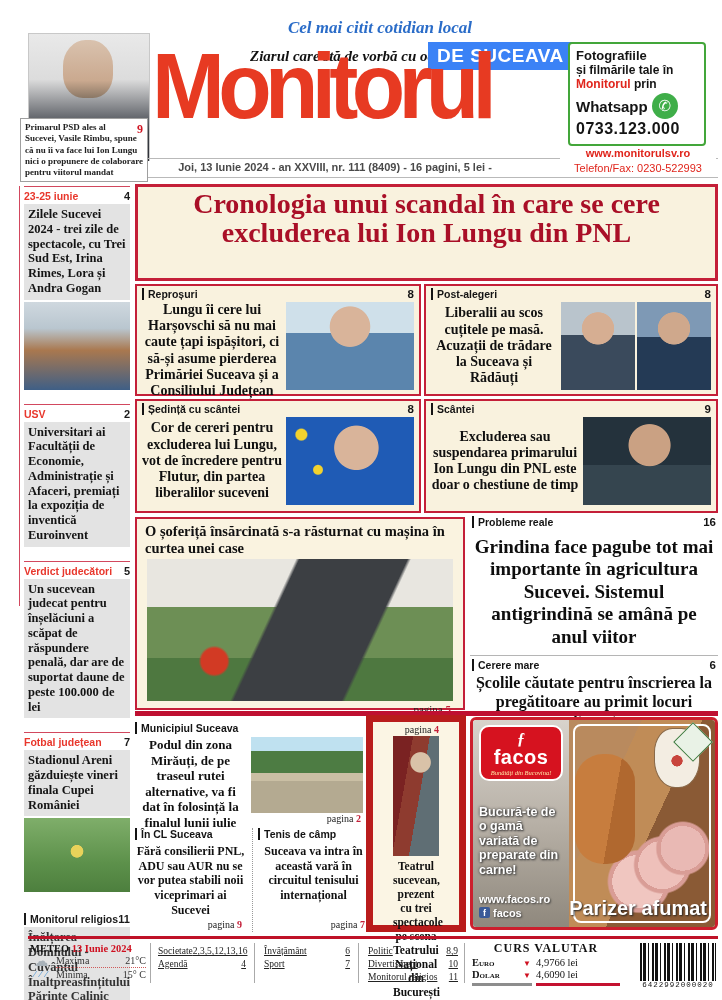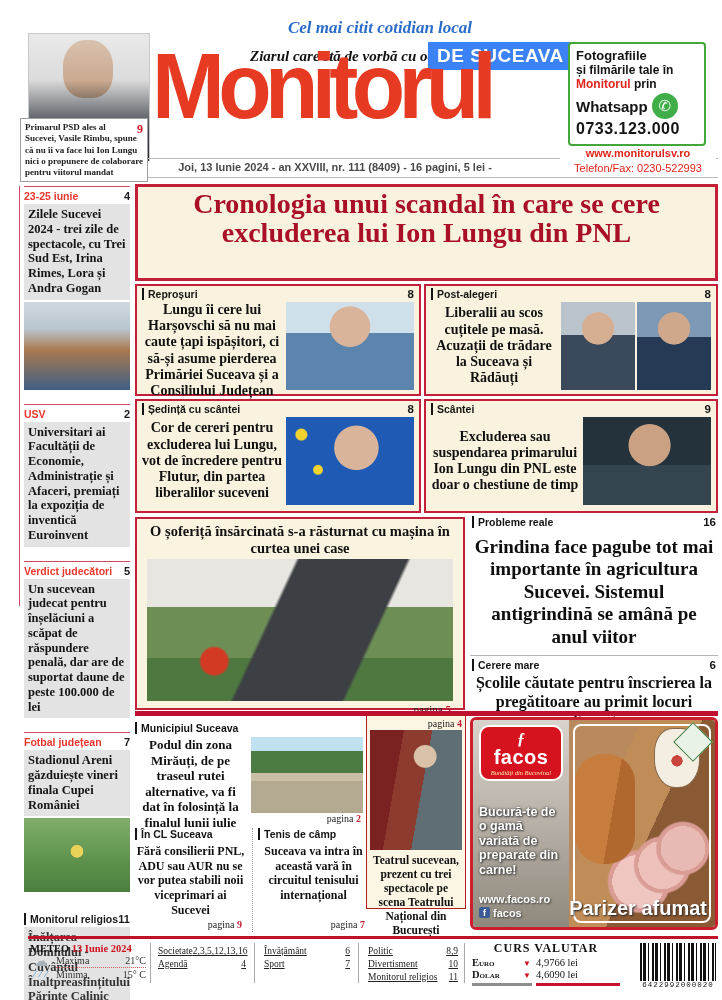--- a/index.html
+++ b/index.html
@@ -88,21 +88,21 @@
     radial-gradient(circle at 12% 20%,#f2d22e 0 4%,transparent 5%),
     radial-gradient(circle at 25% 60%,#f2d22e 0 4%,transparent 5%),
     linear-gradient(180deg,#1f5bb5 0 100%);}
   .ph-dark-man{background:radial-gradient(circle at 52% 32%,#caa183 0 23%,transparent 24%),
     linear-gradient(180deg,#24323c 0 55%,#35454f 55% 100%);}
 
   
   .story-box{position:absolute;left:135px;top:517px;width:330px;height:193px;box-sizing:border-box;
     border:2px solid #c41f38;background:#faf3e0;}
   .story-title{font-family:"Liberation Serif",serif;font-weight:bold;font-size:14.5px;color:#101010;
-    text-align:center;padding:4px 8px 2px 8px;}
+    padding:4px 8px 2px 8px;}
   .story-photo{margin:0 10px;height:142px;background:
     radial-gradient(circle at 22% 72%,#d23a24 0 5%,transparent 6%),
     linear-gradient(115deg,transparent 0 40%,#3c3f43 41% 70%,transparent 71%),
     linear-gradient(180deg,#e8e6e0 0 34%,#6d8f55 34% 70%,#4e7840 70% 100%);}
   .story-pg{text-align:right;padding:2px 12px 0 0;font-family:"Liberation Serif",serif;font-size:11px;color:#222;}
   .story-pg b{color:#c41f38;}
 
   
   .rcol{position:absolute;left:470px;top:515px;width:248px;height:196px;}
   .rblock{padding:1px 2px;}
@@ -123,22 +123,22 @@
     linear-gradient(180deg,#bfe1f0 0 18%,#4d7c43 18% 48%,#cabfa4 48% 58%,#b4aa91 58% 100%);}
   .muni-pg{text-align:right;font-family:"Liberation Serif",serif;font-size:10px;color:#222;padding-right:2px;}
   .muni-pg b{color:#c41f38;}
   .mini{position:absolute;top:828px;height:104px;width:111px;}
   .mini.cl{left:135px;}
   .mini.tenis{left:252px;border-left:1px dotted #999;padding-left:5px;}
   .mini-head{font-family:"Liberation Serif",serif;font-weight:bold;font-size:12px;line-height:1.22;
     text-align:center;color:#101010;margin-top:4px;}
   .mini-pg{position:absolute;bottom:2px;right:4px;font-family:"Liberation Serif",serif;font-size:10px;color:#222;}
   .mini-pg b{color:#c41f38;}
-  .teatru{position:absolute;left:366px;top:715px;width:100px;height:194px;box-sizing:border-box;
-    border:1px solid #b91c1c;background:#fbf5e4;padding:2px 3px;}
+  .teatru{position:absolute;left:366px;top:715px;width:100px;height:217px;box-sizing:border-box;
+    border:7px solid #b91c1c;background:#fbf5e4;padding:2px 20px;}
   .teatru-pg{text-align:right;font-family:"Liberation Serif",serif;font-size:10px;color:#222;}
   .teatru-pg b{color:#c41f38;}
   .teatru-photo{height:120px;margin:1px 0;background:
     radial-gradient(circle at 60% 22%,#d9c2a8 0 10%,transparent 11%),
     linear-gradient(100deg,#7a2222 0 30%,#8e3b2f 30% 55%,#5f6e74 55% 100%);}
   .teatru-cap{font-family:"Liberation Serif",serif;font-weight:bold;font-size:11.5px;line-height:1.22;
     text-align:center;color:#101010;margin-top:3px;}
 
   
   .ad{position:absolute;left:470px;top:717px;width:248px;height:213px;box-sizing:border-box;

